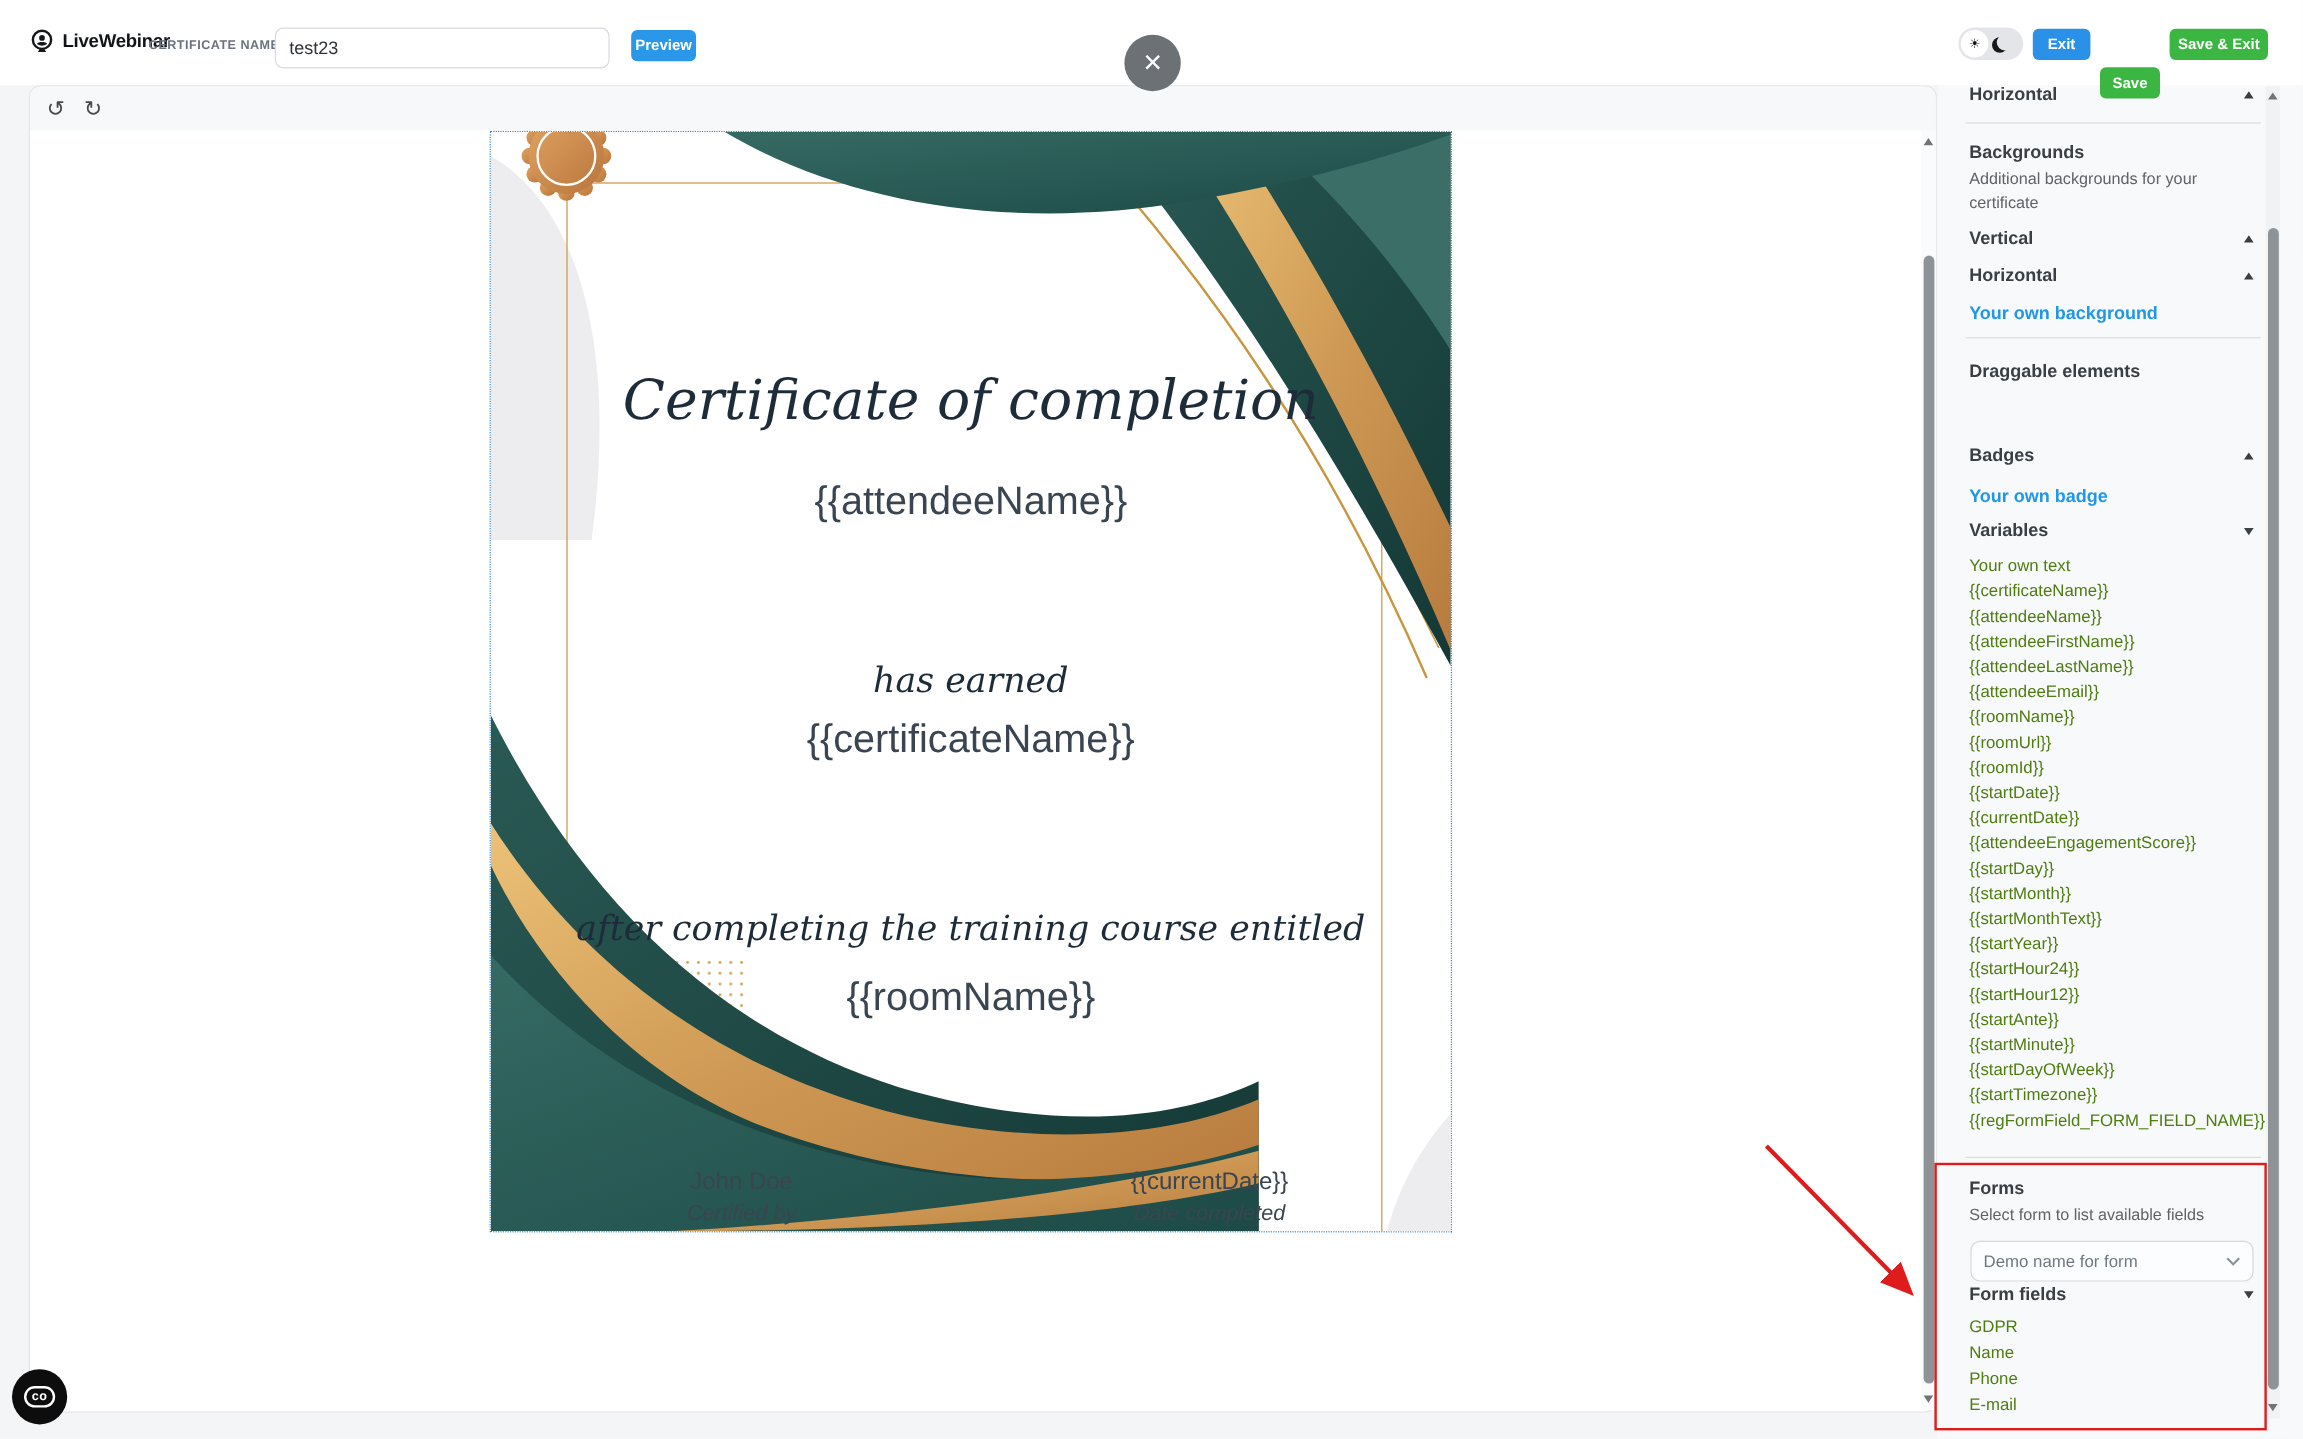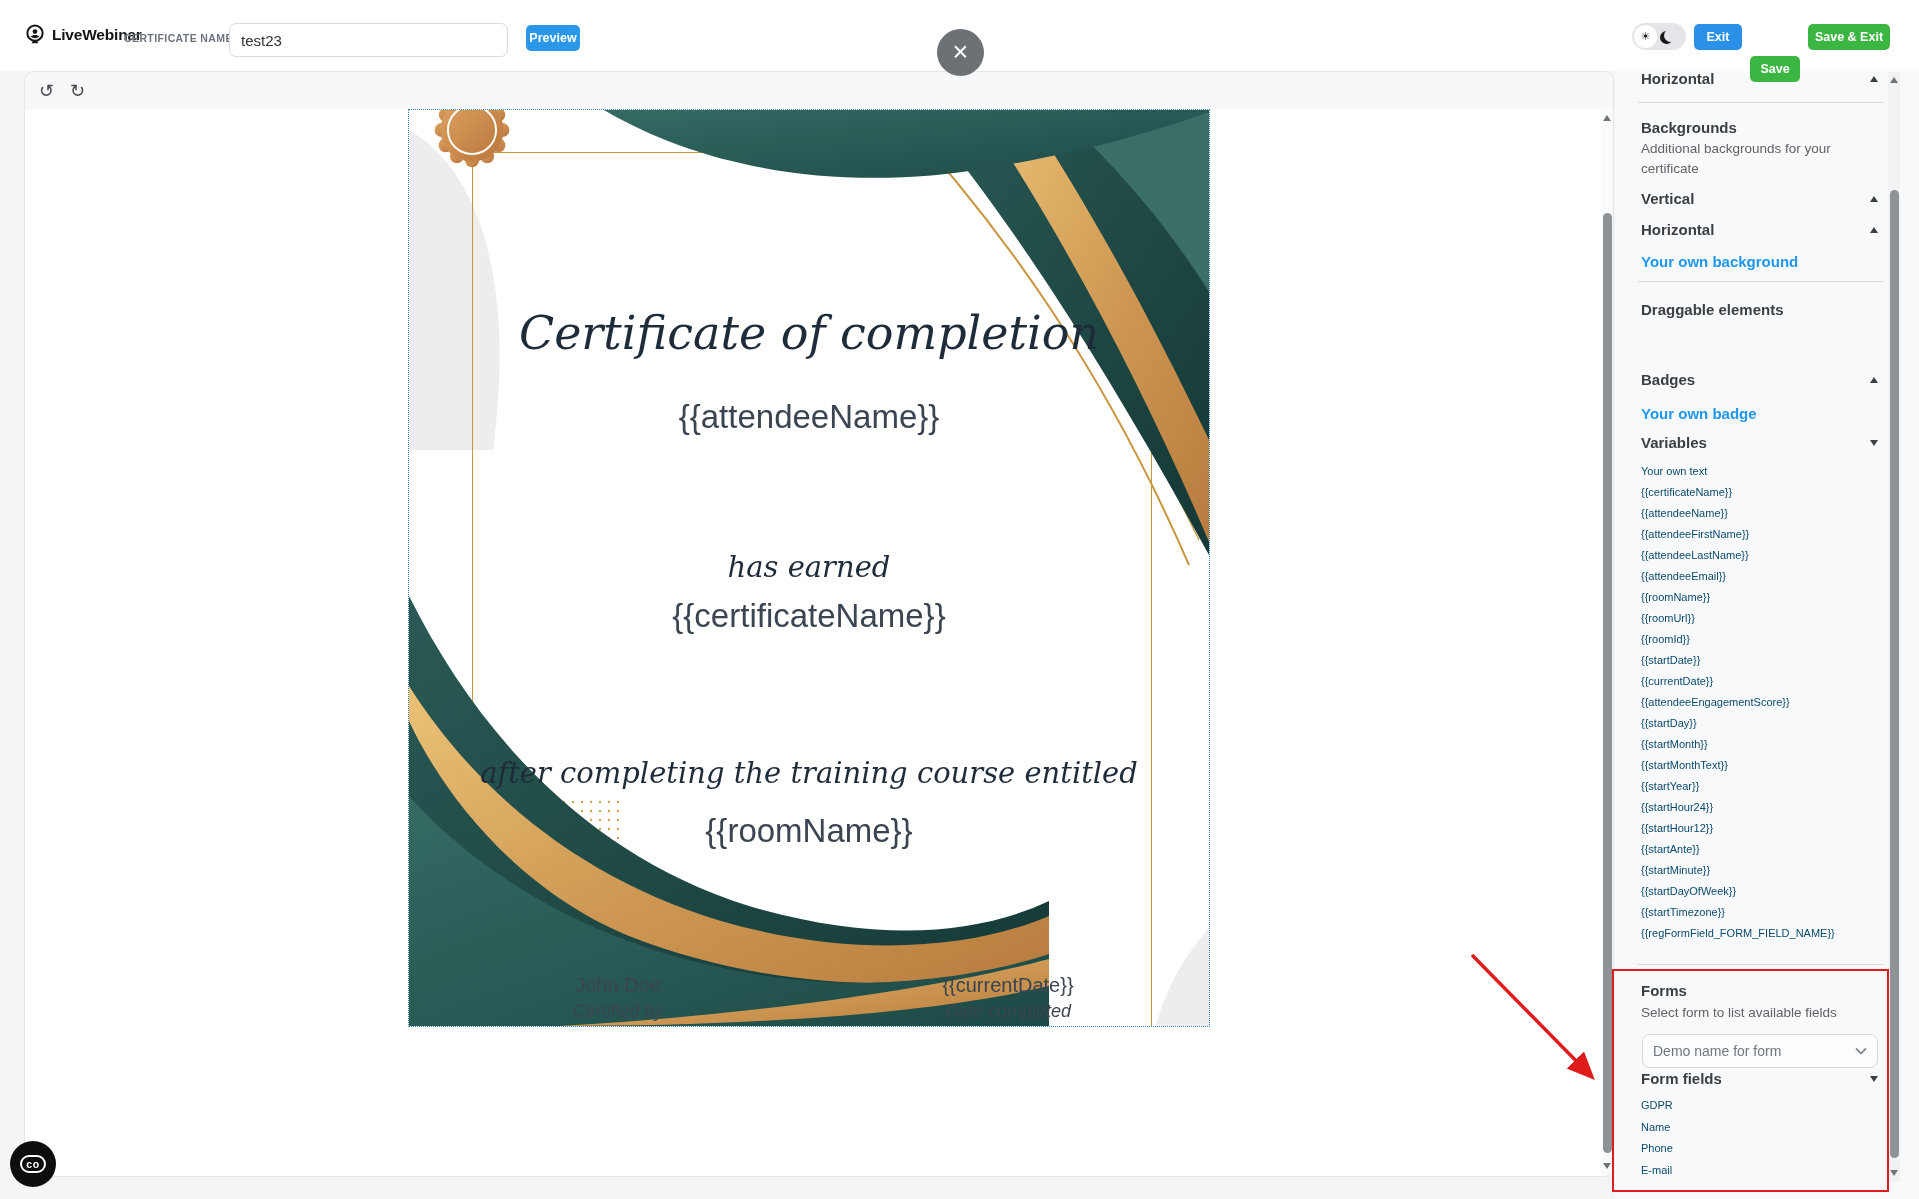--- a/index.html
+++ b/index.html
@@ -61,21 +61,21 @@
   .sidebar-bg { position:absolute; left:1615px; top:71px; width:304px; height:1128px; background:#f8f9fa; z-index:4; }
   .sidebar { position:absolute; left:1630px; top:0; width:256px; height:1199px; z-index:10; }
   .sb-row { position:absolute; left:11px; width:237px; display:flex; align-items:center; justify-content:space-between; }
   .sb-h { font-size:15px; font-weight:bold; color:#3a3f44; }
   .sb-desc { position:absolute; left:11px; width:240px; font-size:13.5px; color:#5f6368; line-height:19.5px; }
   .sb-link { position:absolute; left:11px; font-size:15px; font-weight:bold; color:#2097e8; cursor:pointer; }
   .sb-div { position:absolute; left:8px; width:246px; height:1px; background:#d9dcdf; }
   .tri-up { width:0; height:0; border-left:4.5px solid transparent; border-right:4.5px solid transparent; border-bottom:6.5px solid #3a3f44; cursor:pointer; }
   .tri-down { width:0; height:0; border-left:4.5px solid transparent; border-right:4.5px solid transparent; border-top:6.5px solid #3a3f44; cursor:pointer; }
   .var-list { position:absolute; left:11px; width:240px; }
-  .var-list > div { font-size:11px; color:#0c4a6e; line-height:21px; cursor:grab; }
+  .var-list > div { font-size:14px; color:#4d7c0f; line-height:21px; cursor:grab; }
   .field-list > div { line-height:21.5px; }
   .select-box { position:absolute; left:12px; top:1034px; width:236px; height:25px; border:1.5px solid #d5d9dd; border-radius:8px; background:#fcfdfe; display:flex; align-items:center; justify-content:space-between; padding:16px 10px; cursor:pointer; }
   .select-text { font-size:14px; color:#6f7780; }
 
   
   .anno-rect { position:absolute; left:1612px; top:969px; width:277px; height:223px; border:2px solid #de1c1c; z-index:30; }
   .anno-arrow { position:absolute; left:1460px; top:943px; z-index:30; }
 
   
   .chat-widget { position:absolute; left:10px; top:1141px; width:46px; height:46px; border-radius:50%; background:#0d0d0d; z-index:35; display:flex; align-items:center; justify-content:center; cursor:pointer; }

